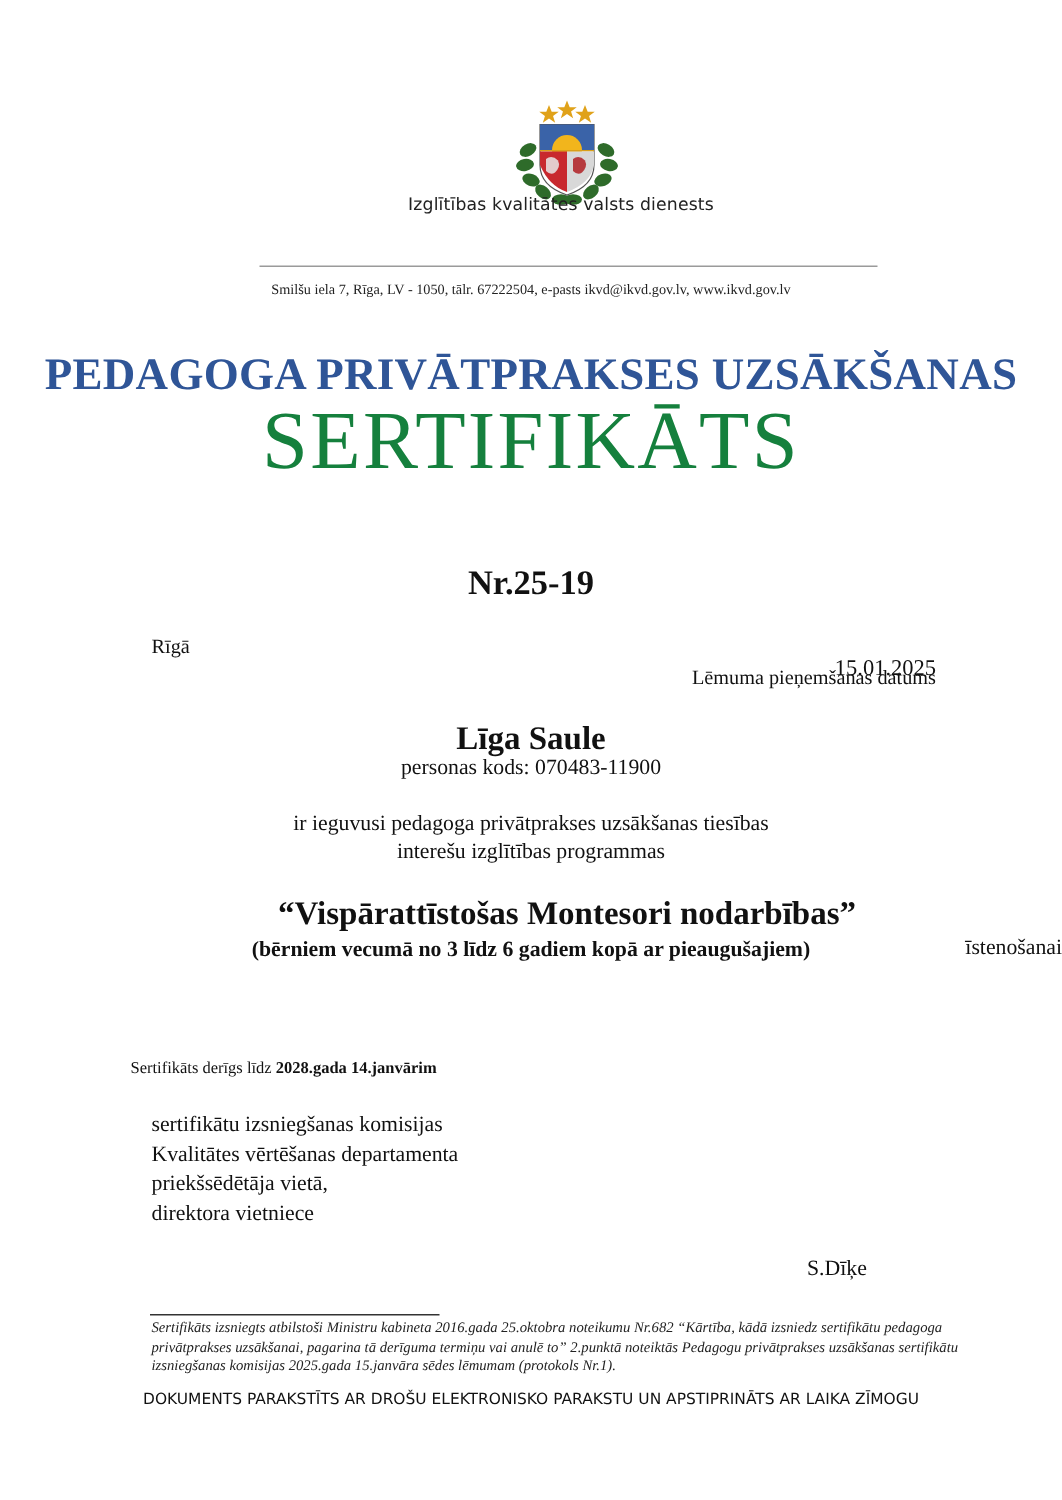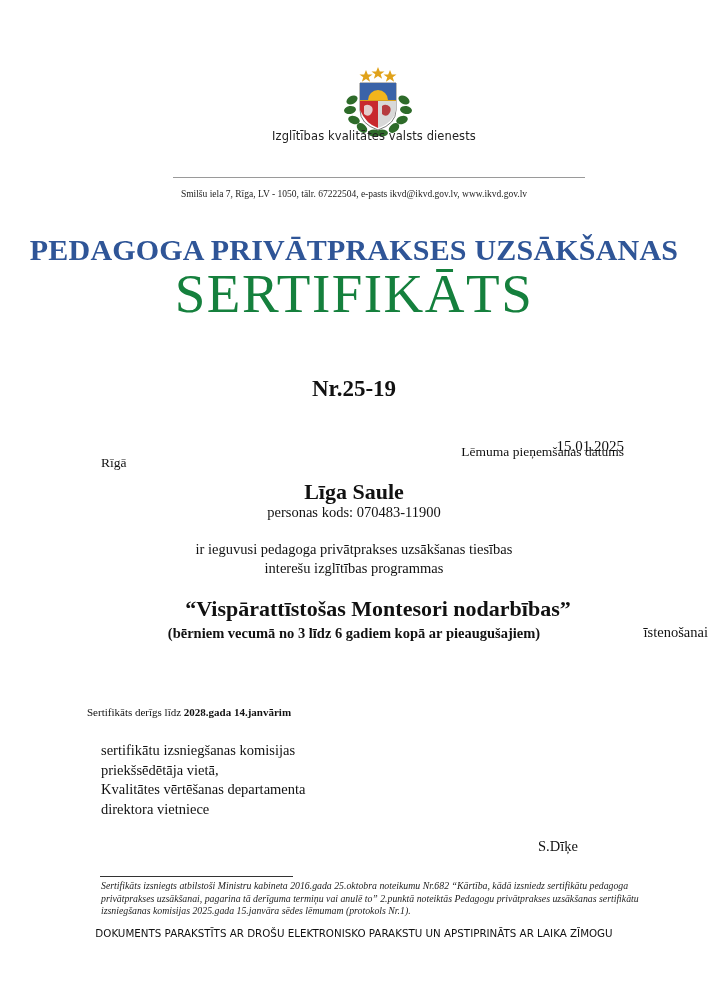--- a/index.html
+++ b/index.html
@@ -59,21 +59,20 @@
     .cert-number {
       top: 376px;
       font-size: 23px;
       font-weight: bold;
       color: #111;
     }
 
     .place {
       left: 101px; top: 423px;
       font-size: 13.5px;
-      margin-top: 32px;
     }
     .decision-label {
       right: 84px; top: 444px;
       font-size: 13.5px;
       text-align: right;
     }
     .decision-date {
       right: 84px; top: 438px;
       font-size: 15px;
       text-align: right;
@@ -207,22 +206,22 @@
 
 <div class="abs center program-name">“Vispārattīstošas Montesori nodarbības”</div>
 <div class="abs center program-audience">(bērniem vecumā no 3 līdz 6 gadiem kopā ar pieaugušajiem)</div>
 
 <div class="abs center implementation">īstenošanai</div>
 
 <div class="abs validity"><span>Sertifikāts derīgs līdz </span><b>2028.gada 14.janvārim</b></div>
 
 <div class="abs signer-block">
   <div>sertifikātu izsniegšanas komisijas</div>
+  <div>Kvalitātes vērtēšanas departamenta</div>
   <div>priekšsēdētāja vietā,</div>
-  <div>Kvalitātes vērtēšanas departamenta</div>
   <div>direktora vietniece</div>
 </div>
 <div class="abs signer-name">S.Dīķe</div>
 
 <div class="abs footnote-rule"></div>
 <div class="abs footnote">Sertifikāts izsniegts atbilstoši Ministru kabineta 2016.gada 25.oktobra noteikumu Nr.682 “Kārtība, kādā izsniedz sertifikātu pedagoga privātprakses uzsākšanai, pagarina tā derīguma termiņu vai anulē to” 2.punktā noteiktās Pedagogu privātprakses uzsākšanas sertifikātu izsniegšanas komisijas 2025.gada 15.janvāra sēdes lēmumam (protokols Nr.1).</div>
 
 <div class="abs center signature-notice">DOKUMENTS PARAKSTĪTS AR DROŠU ELEKTRONISKO PARAKSTU UN APSTIPRINĀTS AR LAIKA ZĪMOGU</div>
 
 </body></html>

